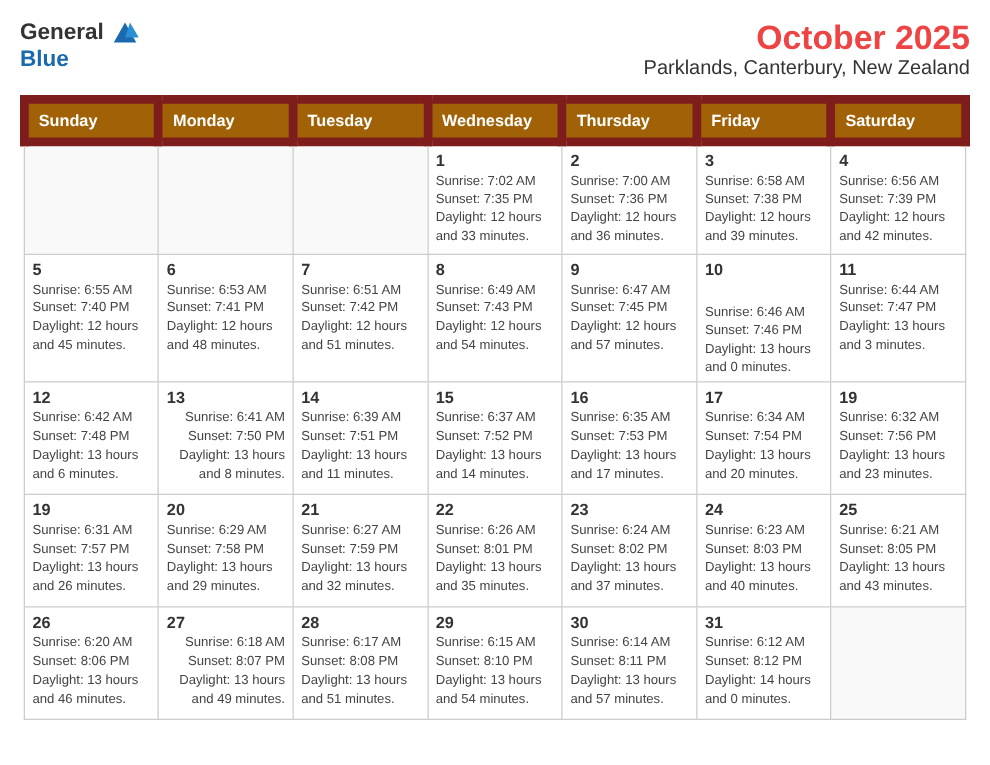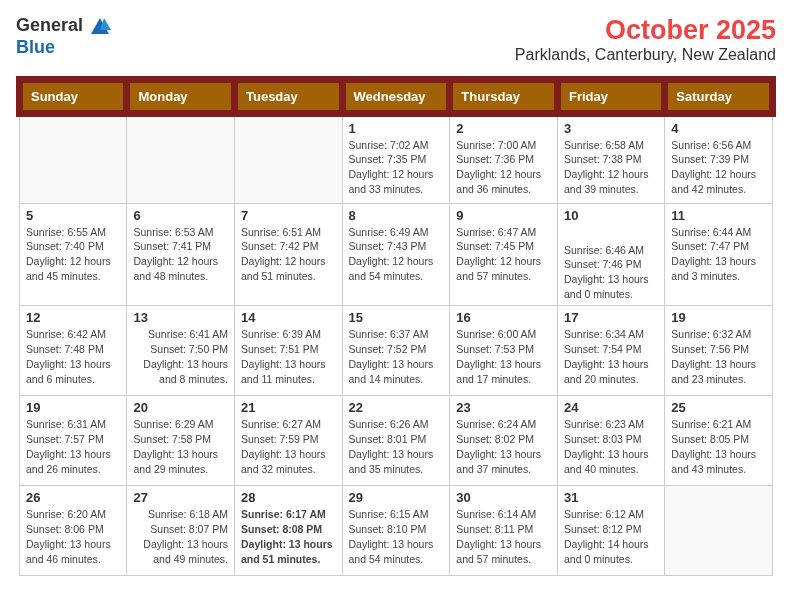--- a/index.html
+++ b/index.html
@@ -235,21 +235,21 @@
         </td>
         <td>
           <div class="day-number">15</div>
           <div class="day-info" style="white-space: pre-line;">Sunrise: 6:37 AM
 Sunset: 7:52 PM
 Daylight: 13 hours
 and 14 minutes.</div>
         </td>
         <td>
           <div class="day-number">16</div>
-          <div class="day-info" style="white-space: pre-line;">Sunrise: 6:00 AM
+          <div class="day-info" style="white-space: pre-line;">Sunrise: 6:35 AM
 Sunset: 7:53 PM
 Daylight: 13 hours
 and 17 minutes.</div>
         </td>
         <td>
           <div class="day-number">17</div>
           <div class="day-info" style="white-space: pre-line;">Sunrise: 6:34 AM
 Sunset: 7:54 PM
 Daylight: 13 hours
 and 20 minutes.</div>
@@ -323,21 +323,21 @@
         </td>
         <td>
           <div class="day-number">27</div>
           <div class="day-info" style="white-space: pre-line; text-align: right;">Sunrise: 6:18 AM
 Sunset: 8:07 PM
 Daylight: 13 hours
 and 49 minutes.</div>
         </td>
         <td>
           <div class="day-number">28</div>
-          <div class="day-info" style="white-space: pre-line; font-weight: bold;">Sunrise: 6:17 AM
+          <div class="day-info" style="white-space: pre-line;">Sunrise: 6:17 AM
 Sunset: 8:08 PM
 Daylight: 13 hours
 and 51 minutes.</div>
         </td>
         <td>
           <div class="day-number">29</div>
           <div class="day-info" style="white-space: pre-line;">Sunrise: 6:15 AM
 Sunset: 8:10 PM
 Daylight: 13 hours
 and 54 minutes.</div>

